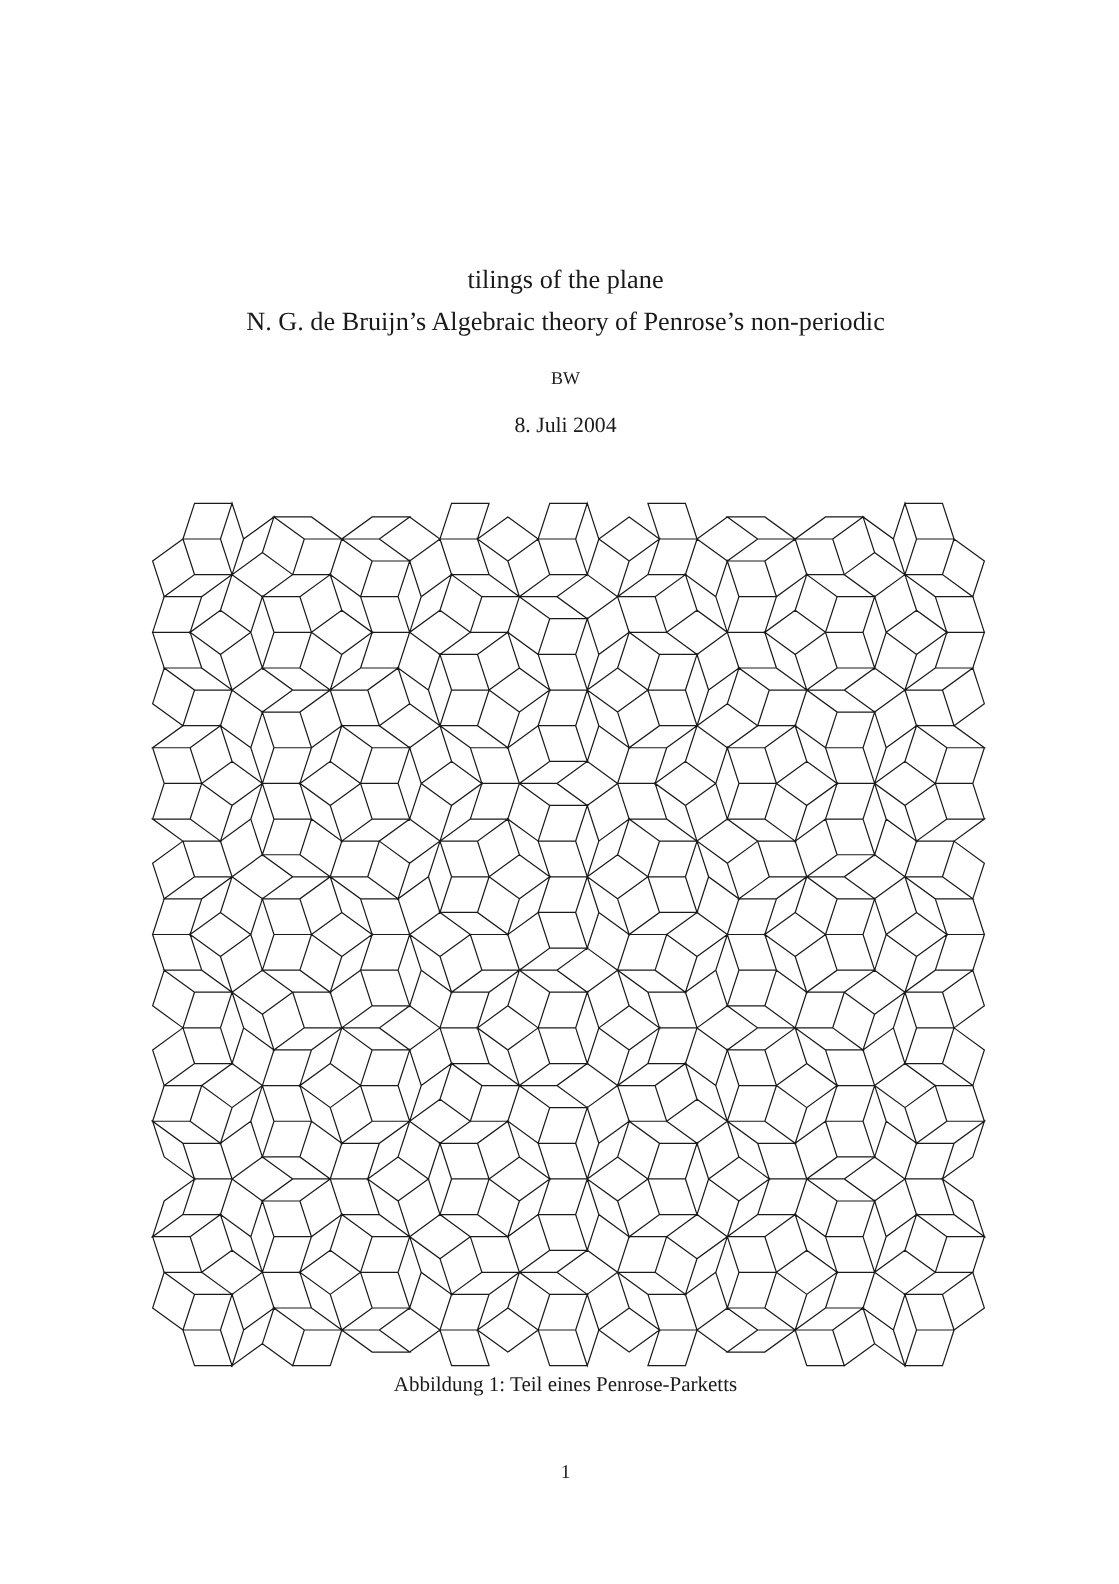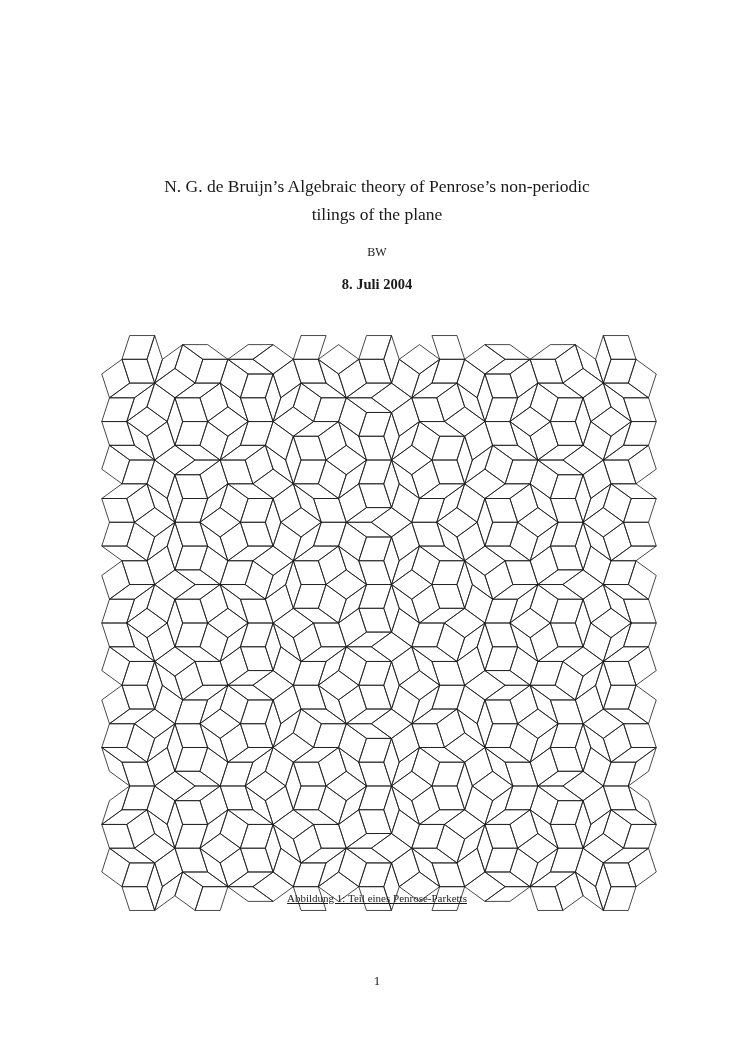--- a/index.html
+++ b/index.html
@@ -30,45 +30,43 @@
     font-weight: normal;
     margin: 0;
   }
   .paper-author {
     top: 245px;
     font-size: 12px;
   }
   .paper-date {
     top: 276px;
     font-size: 14.5px;
-    font-weight: bold;
   }
   .figure-svg {
     position: absolute;
     left: 80px;
     top: 308px;
   }
   .figure-caption {
-    top: 892px;
-    font-size: 11px;
-    text-decoration: underline;
+    top: 916px;
+    font-size: 14px;
   }
   .page-number {
     top: 973px;
     font-size: 13px;
   }
 </style>
 </head>
 <body>
 
 <div class="page">
 
   <h1 class="centered paper-title">
+    <div>tilings of the plane</div>
     <div>N. G. de Bruijn’s Algebraic theory of Penrose’s non-periodic</div>
-    <div>tilings of the plane</div>
   </h1>
 
   <div class="centered paper-author">BW</div>
 
   <div class="centered paper-date">8. Juli 2004</div>
 
   <svg class="figure-svg" width="598" height="630" viewBox="-35 -35 598 630" xmlns="http://www.w3.org/2000/svg">
     <path id="tiling-path" fill="none" stroke-linejoin="miter" stroke-linecap="butt" d="M6.97 16.32L31.97 16.32L39.70 40.09L14.70 40.09ZM-13.25 78.56L11.75 78.56L19.47 102.34L-5.53 102.34ZM-13.25 155.51L11.75 155.51L19.47 179.28L-5.53 179.28ZM6.97 217.75L31.97 217.75L39.70 241.53L14.70 241.53ZM-13.25 280.00L11.75 280.00L19.47 303.78L-5.53 303.78ZM6.97 342.25L31.97 342.25L39.70 366.02L14.70 366.02ZM6.97 419.19L31.97 419.19L39.70 442.97L14.70 442.97ZM-13.25 481.44L11.75 481.44L19.47 505.21L-5.53 505.21ZM6.97 543.68L31.97 543.68L39.70 567.46L14.70 567.46ZM59.92 54.79L84.92 54.79L92.65 78.56L67.65 78.56ZM59.92 131.73L84.92 131.73L92.65 155.51L67.65 155.51ZM59.92 179.28L84.92 179.28L92.65 203.06L67.65 203.06ZM59.92 256.22L84.92 256.22L92.65 280.00L67.65 280.00ZM80.15 318.47L105.15 318.47L112.87 342.25L87.87 342.25ZM59.92 380.72L84.92 380.72L92.65 404.49L67.65 404.49ZM59.92 457.66L84.92 457.66L92.65 481.44L67.65 481.44ZM59.92 505.21L84.92 505.21L92.65 528.99L67.65 528.99ZM125.37 54.79L150.37 54.79L158.10 78.56L133.10 78.56ZM105.15 117.03L130.15 117.03L137.87 140.81L112.87 140.81ZM125.37 179.28L150.37 179.28L158.10 203.06L133.10 203.06ZM125.37 256.22L150.37 256.22L158.10 280.00L133.10 280.00ZM125.37 303.78L150.37 303.78L158.10 327.55L133.10 327.55ZM125.37 380.72L150.37 380.72L158.10 404.49L133.10 404.49ZM105.15 442.97L130.15 442.97L137.87 466.74L112.87 466.74ZM125.37 505.21L150.37 505.21L158.10 528.99L133.10 528.99ZM178.32 16.32L203.32 16.32L211.05 40.09L186.05 40.09ZM178.32 93.26L203.32 93.26L211.05 117.03L186.05 117.03ZM198.55 155.51L223.55 155.51L231.27 179.28L206.27 179.28ZM178.32 217.75L203.32 217.75L211.05 241.53L186.05 241.53ZM198.55 280.00L223.55 280.00L231.27 303.78L206.27 303.78ZM178.32 342.25L203.32 342.25L211.05 366.02L186.05 366.02ZM178.32 419.19L203.32 419.19L211.05 442.97L186.05 442.97ZM198.55 481.44L223.55 481.44L231.27 505.21L206.27 505.21ZM178.32 543.68L203.32 543.68L211.05 567.46L186.05 567.46ZM243.77 16.32L268.77 16.32L276.50 40.09L251.50 40.09ZM243.77 93.26L268.77 93.26L276.50 117.03L251.50 117.03ZM243.77 140.81L268.77 140.81L276.50 164.59L251.50 164.59ZM243.77 217.75L268.77 217.75L276.50 241.53L251.50 241.53ZM243.77 265.31L268.77 265.31L276.50 289.08L251.50 289.08ZM243.77 342.25L268.77 342.25L276.50 366.02L251.50 366.02ZM243.77 419.19L268.77 419.19L276.50 442.97L251.50 442.97ZM243.77 466.74L268.77 466.74L276.50 490.52L251.50 490.52ZM243.77 543.68L268.77 543.68L276.50 567.46L251.50 567.46ZM316.95 -7.46L341.95 -7.46L349.68 16.32L324.68 16.32ZM296.73 54.79L321.73 54.79L329.45 78.56L304.45 78.56ZM316.95 117.03L341.95 117.03L349.68 140.81L324.68 140.81ZM296.73 179.28L321.73 179.28L329.45 203.06L304.45 203.06ZM316.95 241.53L341.95 241.53L349.68 265.31L324.68 265.31ZM316.95 318.47L341.95 318.47L349.68 342.25L324.68 342.25ZM296.73 380.72L321.73 380.72L329.45 404.49L304.45 404.49ZM316.95 442.97L341.95 442.97L349.68 466.74L324.68 466.74ZM316.95 519.91L341.95 519.91L349.68 543.68L324.68 543.68ZM369.90 31.01L394.90 31.01L402.63 54.79L377.63 54.79ZM369.90 78.56L394.90 78.56L402.63 102.34L377.63 102.34ZM369.90 155.51L394.90 155.51L402.63 179.28L377.63 179.28ZM390.13 217.75L415.13 217.75L422.85 241.53L397.85 241.53ZM369.90 280.00L394.90 280.00L402.63 303.78L377.63 303.78ZM369.90 356.94L394.90 356.94L402.63 380.72L377.63 380.72ZM390.13 419.19L415.13 419.19L422.85 442.97L397.85 442.97ZM369.90 481.44L394.90 481.44L402.63 505.21L377.63 505.21ZM415.13 16.32L440.13 16.32L447.85 40.09L422.85 40.09ZM435.35 78.56L460.35 78.56L468.08 102.34L443.08 102.34ZM435.35 155.51L460.35 155.51L468.08 179.28L443.08 179.28ZM435.35 203.06L460.35 203.06L468.08 226.83L443.08 226.83ZM435.35 280.00L460.35 280.00L468.08 303.78L443.08 303.78ZM435.35 356.94L460.35 356.94L468.08 380.72L443.08 380.72ZM435.35 404.49L460.35 404.49L468.08 428.27L443.08 428.27ZM435.35 481.44L460.35 481.44L468.08 505.21L443.08 505.21ZM415.13 543.68L440.13 543.68L447.85 567.46L422.85 567.46ZM488.30 -7.46L513.30 -7.46L521.03 16.32L496.03 16.32ZM508.53 54.79L533.53 54.79L541.25 78.56L516.25 78.56ZM488.30 117.03L513.30 117.03L521.03 140.81L496.03 140.81ZM508.53 179.28L533.53 179.28L541.25 203.06L516.25 203.06ZM508.53 256.22L533.53 256.22L541.25 280.00L516.25 280.00ZM488.30 318.47L513.30 318.47L521.03 342.25L496.03 342.25ZM508.53 380.72L533.53 380.72L541.25 404.49L516.25 404.49ZM488.30 442.97L513.30 442.97L521.03 466.74L496.03 466.74ZM488.30 519.91L513.30 519.91L521.03 543.68L496.03 543.68ZM14.70 40.09L39.70 40.09L19.47 54.79L-5.53 54.79ZM6.97 140.81L31.97 140.81L11.75 155.51L-13.25 155.51ZM14.70 241.53L39.70 241.53L19.47 256.22L-5.53 256.22ZM14.70 366.02L39.70 366.02L19.47 380.72L-5.53 380.72ZM6.97 466.74L31.97 466.74L11.75 481.44L-13.25 481.44ZM80.15 40.09L105.15 40.09L84.92 54.79L59.92 54.79ZM80.15 117.03L105.15 117.03L84.92 131.73L59.92 131.73ZM80.15 241.53L105.15 241.53L84.92 256.22L59.92 256.22ZM87.87 342.25L112.87 342.25L92.65 356.94L67.65 356.94ZM80.15 442.97L105.15 442.97L84.92 457.66L59.92 457.66ZM133.10 1.62L158.10 1.62L137.87 16.32L112.87 16.32ZM125.37 102.34L150.37 102.34L130.15 117.03L105.15 117.03ZM133.10 203.06L158.10 203.06L137.87 217.75L112.87 217.75ZM133.10 327.55L158.10 327.55L137.87 342.25L112.87 342.25ZM133.10 404.49L158.10 404.49L137.87 419.19L112.87 419.19ZM133.10 528.99L158.10 528.99L137.87 543.68L112.87 543.68ZM198.55 78.56L223.55 78.56L203.32 93.26L178.32 93.26ZM198.55 203.06L223.55 203.06L203.32 217.75L178.32 217.75ZM206.27 303.78L231.27 303.78L211.05 318.47L186.05 318.47ZM198.55 404.49L223.55 404.49L203.32 419.19L178.32 419.19ZM206.27 505.21L231.27 505.21L211.05 519.91L186.05 519.91ZM251.50 40.09L276.50 40.09L256.27 54.79L231.27 54.79ZM251.50 164.59L276.50 164.59L256.27 179.28L231.27 179.28ZM251.50 289.08L276.50 289.08L256.27 303.78L231.27 303.78ZM251.50 366.02L276.50 366.02L256.27 380.72L231.27 380.72ZM251.50 490.52L276.50 490.52L256.27 505.21L231.27 505.21ZM316.95 40.09L341.95 40.09L321.73 54.79L296.73 54.79ZM324.68 140.81L349.68 140.81L329.45 155.51L304.45 155.51ZM324.68 265.31L349.68 265.31L329.45 280.00L304.45 280.00ZM316.95 366.02L341.95 366.02L321.73 380.72L296.73 380.72ZM324.68 466.74L349.68 466.74L329.45 481.44L304.45 481.44ZM390.13 16.32L415.13 16.32L394.90 31.01L369.90 31.01ZM390.13 140.81L415.13 140.81L394.90 155.51L369.90 155.51ZM397.85 241.53L422.85 241.53L402.63 256.22L377.63 256.22ZM390.13 342.25L415.13 342.25L394.90 356.94L369.90 356.94ZM390.13 466.74L415.13 466.74L394.90 481.44L369.90 481.44ZM390.13 543.68L415.13 543.68L394.90 558.38L369.90 558.38ZM435.35 1.62L460.35 1.62L440.13 16.32L415.13 16.32ZM443.08 102.34L468.08 102.34L447.85 117.03L422.85 117.03ZM443.08 226.83L468.08 226.83L447.85 241.53L422.85 241.53ZM443.08 303.78L468.08 303.78L447.85 318.47L422.85 318.47ZM443.08 428.27L468.08 428.27L447.85 442.97L422.85 442.97ZM435.35 528.99L460.35 528.99L440.13 543.68L415.13 543.68ZM508.53 102.34L533.53 102.34L513.30 117.03L488.30 117.03ZM516.25 203.06L541.25 203.06L521.03 217.75L496.03 217.75ZM508.53 303.78L533.53 303.78L513.30 318.47L488.30 318.47ZM516.25 404.49L541.25 404.49L521.03 419.19L496.03 419.19ZM508.53 505.21L533.53 505.21L513.30 519.91L488.30 519.91ZM14.70 519.91L39.70 519.91L19.47 505.21L-5.53 505.21ZM6.97 419.19L31.97 419.19L11.75 404.49L-13.25 404.49ZM14.70 318.47L39.70 318.47L19.47 303.78L-5.53 303.78ZM6.97 217.75L31.97 217.75L11.75 203.06L-13.25 203.06ZM14.70 117.03L39.70 117.03L19.47 102.34L-5.53 102.34ZM87.87 543.68L112.87 543.68L92.65 528.99L67.65 528.99ZM80.15 442.97L105.15 442.97L84.92 428.27L59.92 428.27ZM80.15 318.47L105.15 318.47L84.92 303.78L59.92 303.78ZM80.15 241.53L105.15 241.53L84.92 226.83L59.92 226.83ZM80.15 117.03L105.15 117.03L84.92 102.34L59.92 102.34ZM87.87 16.32L112.87 16.32L92.65 1.62L67.65 1.62ZM133.10 558.38L158.10 558.38L137.87 543.68L112.87 543.68ZM133.10 481.44L158.10 481.44L137.87 466.74L112.87 466.74ZM133.10 356.94L158.10 356.94L137.87 342.25L112.87 342.25ZM125.37 256.22L150.37 256.22L130.15 241.53L105.15 241.53ZM133.10 155.51L158.10 155.51L137.87 140.81L112.87 140.81ZM133.10 31.01L158.10 31.01L137.87 16.32L112.87 16.32ZM198.55 481.44L223.55 481.44L203.32 466.74L178.32 466.74ZM206.27 380.72L231.27 380.72L211.05 366.02L186.05 366.02ZM198.55 280.00L223.55 280.00L203.32 265.31L178.32 265.31ZM198.55 155.51L223.55 155.51L203.32 140.81L178.32 140.81ZM206.27 54.79L231.27 54.79L211.05 40.09L186.05 40.09ZM251.50 519.91L276.50 519.91L256.27 505.21L231.27 505.21ZM251.50 395.41L276.50 395.41L256.27 380.72L231.27 380.72ZM251.50 318.47L276.50 318.47L256.27 303.78L231.27 303.78ZM251.50 193.98L276.50 193.98L256.27 179.28L231.27 179.28ZM251.50 69.48L276.50 69.48L256.27 54.79L231.27 54.79ZM316.95 519.91L341.95 519.91L321.73 505.21L296.73 505.21ZM324.68 419.19L349.68 419.19L329.45 404.49L304.45 404.49ZM316.95 318.47L341.95 318.47L321.73 303.78L296.73 303.78ZM324.68 217.75L349.68 217.75L329.45 203.06L304.45 203.06ZM324.68 93.26L349.68 93.26L329.45 78.56L304.45 78.56ZM390.13 543.68L415.13 543.68L394.90 528.99L369.90 528.99ZM390.13 419.19L415.13 419.19L394.90 404.49L369.90 404.49ZM390.13 342.25L415.13 342.25L394.90 327.55L369.90 327.55ZM390.13 217.75L415.13 217.75L394.90 203.06L369.90 203.06ZM397.85 117.03L422.85 117.03L402.63 102.34L377.63 102.34ZM390.13 16.32L415.13 16.32L394.90 1.62L369.90 1.62ZM443.08 457.66L468.08 457.66L447.85 442.97L422.85 442.97ZM435.35 356.94L460.35 356.94L440.13 342.25L415.13 342.25ZM443.08 256.22L468.08 256.22L447.85 241.53L422.85 241.53ZM443.08 131.73L468.08 131.73L447.85 117.03L422.85 117.03ZM443.08 54.79L468.08 54.79L447.85 40.09L422.85 40.09ZM516.25 481.44L541.25 481.44L521.03 466.74L496.03 466.74ZM508.53 380.72L533.53 380.72L513.30 366.02L488.30 366.02ZM508.53 256.22L533.53 256.22L513.30 241.53L488.30 241.53ZM516.25 155.51L541.25 155.51L521.03 140.81L496.03 140.81ZM508.53 54.79L533.53 54.79L513.30 40.09L488.30 40.09ZM6.97 543.68L31.97 543.68L39.70 519.91L14.70 519.91ZM6.97 466.74L31.97 466.74L39.70 442.97L14.70 442.97ZM-13.25 404.49L11.75 404.49L19.47 380.72L-5.53 380.72ZM6.97 342.25L31.97 342.25L39.70 318.47L14.70 318.47ZM-13.25 280.00L11.75 280.00L19.47 256.22L-5.53 256.22ZM-13.25 203.06L11.75 203.06L19.47 179.28L-5.53 179.28ZM6.97 140.81L31.97 140.81L39.70 117.03L14.70 117.03ZM-13.25 78.56L11.75 78.56L19.47 54.79L-5.53 54.79ZM6.97 16.32L31.97 16.32L39.70 -7.46L14.70 -7.46ZM80.15 567.46L105.15 567.46L112.87 543.68L87.87 543.68ZM59.92 505.21L84.92 505.21L92.65 481.44L67.65 481.44ZM59.92 428.27L84.92 428.27L92.65 404.49L67.65 404.49ZM59.92 380.72L84.92 380.72L92.65 356.94L67.65 356.94ZM59.92 303.78L84.92 303.78L92.65 280.00L67.65 280.00ZM59.92 226.83L84.92 226.83L92.65 203.06L67.65 203.06ZM59.92 179.28L84.92 179.28L92.65 155.51L67.65 155.51ZM59.92 102.34L84.92 102.34L92.65 78.56L67.65 78.56ZM80.15 40.09L105.15 40.09L112.87 16.32L87.87 16.32ZM125.37 505.21L150.37 505.21L158.10 481.44L133.10 481.44ZM105.15 442.97L130.15 442.97L137.87 419.19L112.87 419.19ZM125.37 380.72L150.37 380.72L158.10 356.94L133.10 356.94ZM125.37 303.78L150.37 303.78L158.10 280.00L133.10 280.00ZM105.15 241.53L130.15 241.53L137.87 217.75L112.87 217.75ZM125.37 179.28L150.37 179.28L158.10 155.51L133.10 155.51ZM125.37 102.34L150.37 102.34L158.10 78.56L133.10 78.56ZM125.37 54.79L150.37 54.79L158.10 31.01L133.10 31.01ZM178.32 543.68L203.32 543.68L211.05 519.91L186.05 519.91ZM178.32 466.74L203.32 466.74L211.05 442.97L186.05 442.97ZM198.55 404.49L223.55 404.49L231.27 380.72L206.27 380.72ZM178.32 342.25L203.32 342.25L211.05 318.47L186.05 318.47ZM178.32 265.31L203.32 265.31L211.05 241.53L186.05 241.53ZM198.55 203.06L223.55 203.06L231.27 179.28L206.27 179.28ZM178.32 140.81L203.32 140.81L211.05 117.03L186.05 117.03ZM198.55 78.56L223.55 78.56L231.27 54.79L206.27 54.79ZM178.32 16.32L203.32 16.32L211.05 -7.46L186.05 -7.46ZM243.77 543.68L268.77 543.68L276.50 519.91L251.50 519.91ZM243.77 466.74L268.77 466.74L276.50 442.97L251.50 442.97ZM243.77 419.19L268.77 419.19L276.50 395.41L251.50 395.41ZM243.77 342.25L268.77 342.25L276.50 318.47L251.50 318.47ZM243.77 265.31L268.77 265.31L276.50 241.53L251.50 241.53ZM243.77 217.75L268.77 217.75L276.50 193.98L251.50 193.98ZM243.77 140.81L268.77 140.81L276.50 117.03L251.50 117.03ZM243.77 93.26L268.77 93.26L276.50 69.48L251.50 69.48ZM243.77 16.32L268.77 16.32L276.50 -7.46L251.50 -7.46ZM316.95 567.46L341.95 567.46L349.68 543.68L324.68 543.68ZM296.73 505.21L321.73 505.21L329.45 481.44L304.45 481.44ZM316.95 442.97L341.95 442.97L349.68 419.19L324.68 419.19ZM316.95 366.02L341.95 366.02L349.68 342.25L324.68 342.25ZM296.73 303.78L321.73 303.78L329.45 280.00L304.45 280.00ZM316.95 241.53L341.95 241.53L349.68 217.75L324.68 217.75ZM296.73 179.28L321.73 179.28L329.45 155.51L304.45 155.51ZM316.95 117.03L341.95 117.03L349.68 93.26L324.68 93.26ZM316.95 40.09L341.95 40.09L349.68 16.32L324.68 16.32ZM369.90 528.99L394.90 528.99L402.63 505.21L377.63 505.21ZM390.13 466.74L415.13 466.74L422.85 442.97L397.85 442.97ZM369.90 404.49L394.90 404.49L402.63 380.72L377.63 380.72ZM369.90 327.55L394.90 327.55L402.63 303.78L377.63 303.78ZM369.90 280.00L394.90 280.00L402.63 256.22L377.63 256.22ZM369.90 203.06L394.90 203.06L402.63 179.28L377.63 179.28ZM390.13 140.81L415.13 140.81L422.85 117.03L397.85 117.03ZM369.90 78.56L394.90 78.56L402.63 54.79L377.63 54.79ZM435.35 528.99L460.35 528.99L468.08 505.21L443.08 505.21ZM435.35 481.44L460.35 481.44L468.08 457.66L443.08 457.66ZM435.35 404.49L460.35 404.49L468.08 380.72L443.08 380.72ZM415.13 342.25L440.13 342.25L447.85 318.47L422.85 318.47ZM435.35 280.00L460.35 280.00L468.08 256.22L443.08 256.22ZM435.35 203.06L460.35 203.06L468.08 179.28L443.08 179.28ZM435.35 155.51L460.35 155.51L468.08 131.73L443.08 131.73ZM435.35 78.56L460.35 78.56L468.08 54.79L443.08 54.79ZM488.30 567.46L513.30 567.46L521.03 543.68L496.03 543.68ZM508.53 505.21L533.53 505.21L541.25 481.44L516.25 481.44ZM488.30 442.97L513.30 442.97L521.03 419.19L496.03 419.19ZM488.30 366.02L513.30 366.02L521.03 342.25L496.03 342.25ZM508.53 303.78L533.53 303.78L541.25 280.00L516.25 280.00ZM488.30 241.53L513.30 241.53L521.03 217.75L496.03 217.75ZM508.53 179.28L533.53 179.28L541.25 155.51L516.25 155.51ZM508.53 102.34L533.53 102.34L541.25 78.56L516.25 78.56ZM488.30 40.09L513.30 40.09L521.03 16.32L496.03 16.32ZM6.97 16.32L14.70 40.09L-5.53 54.79L-13.25 31.01ZM243.77 16.32L251.50 40.09L231.27 54.79L223.55 31.01ZM178.32 16.32L186.05 40.09L165.82 54.79L158.10 31.01ZM105.15 40.09L112.87 63.87L92.65 78.56L84.92 54.79ZM52.20 78.56L59.92 102.34L39.70 117.03L31.97 93.26ZM460.35 1.62L468.08 25.40L447.85 40.09L440.13 16.32ZM415.13 16.32L422.85 40.09L402.63 54.79L394.90 31.01ZM341.95 40.09L349.68 63.87L329.45 78.56L321.73 54.79ZM296.73 54.79L304.45 78.56L284.23 93.26L276.50 69.48ZM223.55 78.56L231.27 102.34L211.05 117.03L203.32 93.26ZM150.37 102.34L158.10 126.12L137.87 140.81L130.15 117.03ZM105.15 117.03L112.87 140.81L92.65 155.51L84.92 131.73ZM31.97 140.81L39.70 164.59L19.47 179.28L11.75 155.51ZM488.30 40.09L496.03 63.87L475.80 78.56L468.08 54.79ZM435.35 78.56L443.08 102.34L422.85 117.03L415.13 93.26ZM369.90 78.56L377.63 102.34L357.40 117.03L349.68 93.26ZM316.95 117.03L324.68 140.81L304.45 155.51L296.73 131.73ZM243.77 140.81L251.50 164.59L231.27 179.28L223.55 155.51ZM178.32 140.81L186.05 164.59L165.82 179.28L158.10 155.51ZM125.37 179.28L133.10 203.06L112.87 217.75L105.15 193.98ZM52.20 203.06L59.92 226.83L39.70 241.53L31.97 217.75ZM6.97 217.75L14.70 241.53L-5.53 256.22L-13.25 232.45ZM533.53 102.34L541.25 126.12L521.03 140.81L513.30 117.03ZM488.30 117.03L496.03 140.81L475.80 155.51L468.08 131.73ZM415.13 140.81L422.85 164.59L402.63 179.28L394.90 155.51ZM362.18 179.28L369.90 203.06L349.68 217.75L341.95 193.98ZM296.73 179.28L304.45 203.06L284.23 217.75L276.50 193.98ZM223.55 203.06L231.27 226.83L211.05 241.53L203.32 217.75ZM170.60 241.53L178.32 265.31L158.10 280.00L150.37 256.22ZM105.15 241.53L112.87 265.31L92.65 280.00L84.92 256.22ZM52.20 280.00L59.92 303.78L39.70 318.47L31.97 294.69ZM508.53 179.28L516.25 203.06L496.03 217.75L488.30 193.98ZM435.35 203.06L443.08 226.83L422.85 241.53L415.13 217.75ZM390.13 217.75L397.85 241.53L377.63 256.22L369.90 232.45ZM316.95 241.53L324.68 265.31L304.45 280.00L296.73 256.22ZM243.77 265.31L251.50 289.08L231.27 303.78L223.55 280.00ZM198.55 280.00L206.27 303.78L186.05 318.47L178.32 294.69ZM125.37 303.78L133.10 327.55L112.87 342.25L105.15 318.47ZM80.15 318.47L87.87 342.25L67.65 356.94L59.92 333.17ZM6.97 342.25L14.70 366.02L-5.53 380.72L-13.25 356.94ZM488.30 241.53L496.03 265.31L475.80 280.00L468.08 256.22ZM435.35 280.00L443.08 303.78L422.85 318.47L415.13 294.69ZM362.18 303.78L369.90 327.55L349.68 342.25L341.95 318.47ZM296.73 303.78L304.45 327.55L284.23 342.25L276.50 318.47ZM243.77 342.25L251.50 366.02L231.27 380.72L223.55 356.94ZM178.32 342.25L186.05 366.02L165.82 380.72L158.10 356.94ZM125.37 380.72L133.10 404.49L112.87 419.19L105.15 395.41ZM52.20 404.49L59.92 428.27L39.70 442.97L31.97 419.19ZM533.53 303.78L541.25 327.55L521.03 342.25L513.30 318.47ZM480.58 342.25L488.30 366.02L468.08 380.72L460.35 356.94ZM415.13 342.25L422.85 366.02L402.63 380.72L394.90 356.94ZM341.95 366.02L349.68 389.80L329.45 404.49L321.73 380.72ZM296.73 380.72L304.45 404.49L284.23 419.19L276.50 395.41ZM223.55 404.49L231.27 428.27L211.05 442.97L203.32 419.19ZM170.60 442.97L178.32 466.74L158.10 481.44L150.37 457.66ZM105.15 442.97L112.87 466.74L92.65 481.44L84.92 457.66ZM31.97 466.74L39.70 490.52L19.47 505.21L11.75 481.44ZM508.53 380.72L516.25 404.49L496.03 419.19L488.30 395.41ZM435.35 404.49L443.08 428.27L422.85 442.97L415.13 419.19ZM369.90 404.49L377.63 428.27L357.40 442.97L349.68 419.19ZM316.95 442.97L324.68 466.74L304.45 481.44L296.73 457.66ZM243.77 466.74L251.50 490.52L231.27 505.21L223.55 481.44ZM198.55 481.44L206.27 505.21L186.05 519.91L178.32 496.13ZM125.37 505.21L133.10 528.99L112.87 543.68L105.15 519.91ZM59.92 505.21L67.65 528.99L47.42 543.68L39.70 519.91ZM488.30 442.97L496.03 466.74L475.80 481.44L468.08 457.66ZM415.13 466.74L422.85 490.52L402.63 505.21L394.90 481.44ZM362.18 505.21L369.90 528.99L349.68 543.68L341.95 519.91ZM296.73 505.21L304.45 528.99L284.23 543.68L276.50 519.91ZM533.53 505.21L541.25 528.99L521.03 543.68L513.30 519.91ZM460.35 528.99L468.08 552.77L447.85 567.46L440.13 543.68ZM223.55 31.01L231.27 54.79L211.05 40.09L203.32 16.32ZM125.37 54.79L133.10 78.56L112.87 63.87L105.15 40.09ZM31.97 93.26L39.70 117.03L19.47 102.34L11.75 78.56ZM480.58 16.32L488.30 40.09L468.08 25.40L460.35 1.62ZM362.18 54.79L369.90 78.56L349.68 63.87L341.95 40.09ZM243.77 93.26L251.50 117.03L231.27 102.34L223.55 78.56ZM170.60 117.03L178.32 140.81L158.10 126.12L150.37 102.34ZM52.20 155.51L59.92 179.28L39.70 164.59L31.97 140.81ZM508.53 54.79L516.25 78.56L496.03 63.87L488.30 40.09ZM415.13 93.26L422.85 117.03L402.63 102.34L394.90 78.56ZM296.73 131.73L304.45 155.51L284.23 140.81L276.50 117.03ZM198.55 155.51L206.27 179.28L186.05 164.59L178.32 140.81ZM105.15 193.98L112.87 217.75L92.65 203.06L84.92 179.28ZM435.35 155.51L443.08 179.28L422.85 164.59L415.13 140.81ZM341.95 193.98L349.68 217.75L329.45 203.06L321.73 179.28ZM243.77 217.75L251.50 241.53L231.27 226.83L223.55 203.06ZM125.37 256.22L133.10 280.00L112.87 265.31L105.15 241.53ZM31.97 294.69L39.70 318.47L19.47 303.78L11.75 280.00ZM488.30 193.98L496.03 217.75L475.80 203.06L468.08 179.28ZM369.90 232.45L377.63 256.22L357.40 241.53L349.68 217.75ZM296.73 256.22L304.45 280.00L284.23 265.31L276.50 241.53ZM178.32 294.69L186.05 318.47L165.82 303.78L158.10 280.00ZM59.92 333.17L67.65 356.94L47.42 342.25L39.70 318.47ZM508.53 256.22L516.25 280.00L496.03 265.31L488.30 241.53ZM415.13 294.69L422.85 318.47L402.63 303.78L394.90 280.00ZM316.95 318.47L324.68 342.25L304.45 327.55L296.73 303.78ZM223.55 356.94L231.27 380.72L211.05 366.02L203.32 342.25ZM105.15 395.41L112.87 419.19L92.65 404.49L84.92 380.72ZM6.97 419.19L14.70 442.97L-5.53 428.27L-13.25 404.49ZM435.35 356.94L443.08 380.72L422.85 366.02L415.13 342.25ZM362.18 380.72L369.90 404.49L349.68 389.80L341.95 366.02ZM243.77 419.19L251.50 442.97L231.27 428.27L223.55 404.49ZM150.37 457.66L158.10 481.44L137.87 466.74L130.15 442.97ZM52.20 481.44L59.92 505.21L39.70 490.52L31.97 466.74ZM488.30 395.41L496.03 419.19L475.80 404.49L468.08 380.72ZM390.13 419.19L397.85 442.97L377.63 428.27L369.90 404.49ZM296.73 457.66L304.45 481.44L284.23 466.74L276.50 442.97ZM178.32 496.13L186.05 519.91L165.82 505.21L158.10 481.44ZM105.15 519.91L112.87 543.68L92.65 528.99L84.92 505.21ZM533.53 457.66L541.25 481.44L521.03 466.74L513.30 442.97ZM435.35 481.44L443.08 505.21L422.85 490.52L415.13 466.74ZM316.95 519.91L324.68 543.68L304.45 528.99L296.73 505.21ZM480.58 543.68L488.30 567.46L468.08 552.77L460.35 528.99ZM31.97 16.32L39.70 40.09L47.42 16.32L39.70 -7.46ZM52.20 78.56L59.92 102.34L67.65 78.56L59.92 54.79ZM150.37 54.79L158.10 78.56L165.82 54.79L158.10 31.01ZM268.77 16.32L276.50 40.09L284.23 16.32L276.50 -7.46ZM52.20 155.51L59.92 179.28L67.65 155.51L59.92 131.73ZM170.60 117.03L178.32 140.81L186.05 117.03L178.32 93.26ZM268.77 93.26L276.50 117.03L284.23 93.26L276.50 69.48ZM362.18 54.79L369.90 78.56L377.63 54.79L369.90 31.01ZM480.58 16.32L488.30 40.09L496.03 16.32L488.30 -7.46ZM52.20 203.06L59.92 226.83L67.65 203.06L59.92 179.28ZM150.37 179.28L158.10 203.06L165.82 179.28L158.10 155.51ZM268.77 140.81L276.50 164.59L284.23 140.81L276.50 117.03ZM341.95 117.03L349.68 140.81L357.40 117.03L349.68 93.26ZM460.35 78.56L468.08 102.34L475.80 78.56L468.08 54.79ZM52.20 280.00L59.92 303.78L67.65 280.00L59.92 256.22ZM170.60 241.53L178.32 265.31L186.05 241.53L178.32 217.75ZM268.77 217.75L276.50 241.53L284.23 217.75L276.50 193.98ZM362.18 179.28L369.90 203.06L377.63 179.28L369.90 155.51ZM460.35 155.51L468.08 179.28L475.80 155.51L468.08 131.73ZM31.97 342.25L39.70 366.02L47.42 342.25L39.70 318.47ZM150.37 303.78L158.10 327.55L165.82 303.78L158.10 280.00ZM268.77 265.31L276.50 289.08L284.23 265.31L276.50 241.53ZM341.95 241.53L349.68 265.31L357.40 241.53L349.68 217.75ZM460.35 203.06L468.08 226.83L475.80 203.06L468.08 179.28ZM52.20 404.49L59.92 428.27L67.65 404.49L59.92 380.72ZM150.37 380.72L158.10 404.49L165.82 380.72L158.10 356.94ZM268.77 342.25L276.50 366.02L284.23 342.25L276.50 318.47ZM362.18 303.78L369.90 327.55L377.63 303.78L369.90 280.00ZM460.35 280.00L468.08 303.78L475.80 280.00L468.08 256.22ZM52.20 481.44L59.92 505.21L67.65 481.44L59.92 457.66ZM170.60 442.97L178.32 466.74L186.05 442.97L178.32 419.19ZM268.77 419.19L276.50 442.97L284.23 419.19L276.50 395.41ZM362.18 380.72L369.90 404.49L377.63 380.72L369.90 356.94ZM480.58 342.25L488.30 366.02L496.03 342.25L488.30 318.47ZM31.97 543.68L39.70 567.46L47.42 543.68L39.70 519.91ZM150.37 505.21L158.10 528.99L165.82 505.21L158.10 481.44ZM268.77 466.74L276.50 490.52L284.23 466.74L276.50 442.97ZM341.95 442.97L349.68 466.74L357.40 442.97L349.68 419.19ZM460.35 404.49L468.08 428.27L475.80 404.49L468.08 380.72ZM268.77 543.68L276.50 567.46L284.23 543.68L276.50 519.91ZM362.18 505.21L369.90 528.99L377.63 505.21L369.90 481.44ZM460.35 481.44L468.08 505.21L475.80 481.44L468.08 457.66ZM480.58 543.68L488.30 567.46L496.03 543.68L488.30 519.91ZM516.25 78.56L496.03 93.26L475.80 78.56L496.03 63.87ZM488.30 40.09L468.08 54.79L447.85 40.09L468.08 25.40ZM508.53 179.28L488.30 193.98L468.08 179.28L488.30 164.59ZM488.30 117.03L468.08 131.73L447.85 117.03L468.08 102.34ZM435.35 78.56L415.13 93.26L394.90 78.56L415.13 63.87ZM390.13 16.32L369.90 31.01L349.68 16.32L369.90 1.62ZM516.25 280.00L496.03 294.69L475.80 280.00L496.03 265.31ZM488.30 241.53L468.08 256.22L447.85 241.53L468.08 226.83ZM443.08 179.28L422.85 193.98L402.63 179.28L422.85 164.59ZM390.13 140.81L369.90 155.51L349.68 140.81L369.90 126.12ZM369.90 78.56L349.68 93.26L329.45 78.56L349.68 63.87ZM324.68 16.32L304.45 31.01L284.23 16.32L304.45 1.62ZM508.53 380.72L488.30 395.41L468.08 380.72L488.30 366.02ZM488.30 318.47L468.08 333.17L447.85 318.47L468.08 303.78ZM435.35 280.00L415.13 294.69L394.90 280.00L415.13 265.31ZM390.13 217.75L369.90 232.45L349.68 217.75L369.90 203.06ZM362.18 179.28L341.95 193.98L321.73 179.28L341.95 164.59ZM316.95 117.03L296.73 131.73L276.50 117.03L296.73 102.34ZM296.73 54.79L276.50 69.48L256.27 54.79L276.50 40.09ZM243.77 16.32L223.55 31.01L203.32 16.32L223.55 1.62ZM508.53 505.21L488.30 519.91L468.08 505.21L488.30 490.52ZM488.30 442.97L468.08 457.66L447.85 442.97L468.08 428.27ZM443.08 380.72L422.85 395.41L402.63 380.72L422.85 366.02ZM390.13 342.25L369.90 356.94L349.68 342.25L369.90 327.55ZM369.90 280.00L349.68 294.69L329.45 280.00L349.68 265.31ZM316.95 241.53L296.73 256.22L276.50 241.53L296.73 226.83ZM296.73 179.28L276.50 193.98L256.27 179.28L276.50 164.59ZM251.50 117.03L231.27 131.73L211.05 117.03L231.27 102.34ZM198.55 78.56L178.32 93.26L158.10 78.56L178.32 63.87ZM178.32 16.32L158.10 31.01L137.87 16.32L158.10 1.62ZM443.08 505.21L422.85 519.91L402.63 505.21L422.85 490.52ZM397.85 442.97L377.63 457.66L357.40 442.97L377.63 428.27ZM369.90 404.49L349.68 419.19L329.45 404.49L349.68 389.80ZM324.68 342.25L304.45 356.94L284.23 342.25L304.45 327.55ZM296.73 303.78L276.50 318.47L256.27 303.78L276.50 289.08ZM251.50 241.53L231.27 256.22L211.05 241.53L231.27 226.83ZM206.27 179.28L186.05 193.98L165.82 179.28L186.05 164.59ZM178.32 140.81L158.10 155.51L137.87 140.81L158.10 126.12ZM133.10 78.56L112.87 93.26L92.65 78.56L112.87 63.87ZM80.15 40.09L59.92 54.79L39.70 40.09L59.92 25.40ZM390.13 543.68L369.90 558.38L349.68 543.68L369.90 528.99ZM369.90 481.44L349.68 496.13L329.45 481.44L349.68 466.74ZM316.95 442.97L296.73 457.66L276.50 442.97L296.73 428.27ZM296.73 380.72L276.50 395.41L256.27 380.72L276.50 366.02ZM243.77 342.25L223.55 356.94L203.32 342.25L223.55 327.55ZM198.55 280.00L178.32 294.69L158.10 280.00L178.32 265.31ZM178.32 217.75L158.10 232.45L137.87 217.75L158.10 203.06ZM125.37 179.28L105.15 193.98L84.92 179.28L105.15 164.59ZM80.15 117.03L59.92 131.73L39.70 117.03L59.92 102.34ZM52.20 78.56L31.97 93.26L11.75 78.56L31.97 63.87ZM324.68 543.68L304.45 558.38L284.23 543.68L304.45 528.99ZM296.73 505.21L276.50 519.91L256.27 505.21L276.50 490.52ZM251.50 442.97L231.27 457.66L211.05 442.97L231.27 428.27ZM198.55 404.49L178.32 419.19L158.10 404.49L178.32 389.80ZM178.32 342.25L158.10 356.94L137.87 342.25L158.10 327.55ZM133.10 280.00L112.87 294.69L92.65 280.00L112.87 265.31ZM80.15 241.53L59.92 256.22L39.70 241.53L59.92 226.83ZM59.92 179.28L39.70 193.98L19.47 179.28L39.70 164.59ZM243.77 543.68L223.55 558.38L203.32 543.68L223.55 528.99ZM198.55 481.44L178.32 496.13L158.10 481.44L178.32 466.74ZM170.60 442.97L150.37 457.66L130.15 442.97L150.37 428.27ZM125.37 380.72L105.15 395.41L84.92 380.72L105.15 366.02ZM80.15 318.47L59.92 333.17L39.70 318.47L59.92 303.78ZM52.20 280.00L31.97 294.69L11.75 280.00L31.97 265.31ZM178.32 543.68L158.10 558.38L137.87 543.68L158.10 528.99ZM125.37 505.21L105.15 519.91L84.92 505.21L105.15 490.52ZM80.15 442.97L59.92 457.66L39.70 442.97L59.92 428.27ZM59.92 380.72L39.70 395.41L19.47 380.72L39.70 366.02ZM59.92 505.21L39.70 519.91L19.47 505.21L39.70 490.52ZM508.53 102.34L488.30 117.03L496.03 93.26L516.25 78.56ZM488.30 164.59L468.08 179.28L475.80 155.51L496.03 140.81ZM415.13 63.87L394.90 78.56L402.63 54.79L422.85 40.09ZM508.53 303.78L488.30 318.47L496.03 294.69L516.25 280.00ZM435.35 203.06L415.13 217.75L422.85 193.98L443.08 179.28ZM369.90 126.12L349.68 140.81L357.40 117.03L377.63 102.34ZM316.95 40.09L296.73 54.79L304.45 31.01L324.68 16.32ZM533.53 428.27L513.30 442.97L521.03 419.19L541.25 404.49ZM480.58 342.25L460.35 356.94L468.08 333.17L488.30 318.47ZM415.13 265.31L394.90 280.00L402.63 256.22L422.85 241.53ZM341.95 164.59L321.73 179.28L329.45 155.51L349.68 140.81ZM296.73 102.34L276.50 117.03L284.23 93.26L304.45 78.56ZM488.30 490.52L468.08 505.21L475.80 481.44L496.03 466.74ZM435.35 404.49L415.13 419.19L422.85 395.41L443.08 380.72ZM362.18 303.78L341.95 318.47L349.68 294.69L369.90 280.00ZM296.73 226.83L276.50 241.53L284.23 217.75L304.45 203.06ZM243.77 140.81L223.55 155.51L231.27 131.73L251.50 117.03ZM178.32 63.87L158.10 78.56L165.82 54.79L186.05 40.09ZM435.35 528.99L415.13 543.68L422.85 519.91L443.08 505.21ZM390.13 466.74L369.90 481.44L377.63 457.66L397.85 442.97ZM316.95 366.02L296.73 380.72L304.45 356.94L324.68 342.25ZM243.77 265.31L223.55 280.00L231.27 256.22L251.50 241.53ZM198.55 203.06L178.32 217.75L186.05 193.98L206.27 179.28ZM125.37 102.34L105.15 117.03L112.87 93.26L133.10 78.56ZM59.92 25.40L39.70 40.09L47.42 16.32L67.65 1.62ZM362.18 505.21L341.95 519.91L349.68 496.13L369.90 481.44ZM296.73 428.27L276.50 442.97L284.23 419.19L304.45 404.49ZM223.55 327.55L203.32 342.25L211.05 318.47L231.27 303.78ZM170.60 241.53L150.37 256.22L158.10 232.45L178.32 217.75ZM105.15 164.59L84.92 179.28L92.65 155.51L112.87 140.81ZM31.97 63.87L11.75 78.56L19.47 54.79L39.70 40.09ZM243.77 466.74L223.55 481.44L231.27 457.66L251.50 442.97ZM178.32 389.80L158.10 404.49L165.82 380.72L186.05 366.02ZM125.37 303.78L105.15 318.47L112.87 294.69L133.10 280.00ZM52.20 203.06L31.97 217.75L39.70 193.98L59.92 179.28ZM223.55 528.99L203.32 543.68L211.05 519.91L231.27 505.21ZM150.37 428.27L130.15 442.97L137.87 419.19L158.10 404.49ZM105.15 366.02L84.92 380.72L92.65 356.94L112.87 342.25ZM31.97 265.31L11.75 280.00L19.47 256.22L39.70 241.53ZM105.15 490.52L84.92 505.21L92.65 481.44L112.87 466.74ZM52.20 404.49L31.97 419.19L39.70 395.41L59.92 380.72ZM59.92 552.77L39.70 567.46L47.42 543.68L67.65 528.99ZM6.97 466.74L-13.25 481.44L-5.53 457.66L14.70 442.97ZM480.58 543.68L460.35 528.99L468.08 505.21L488.30 519.91ZM508.53 505.21L488.30 490.52L496.03 466.74L516.25 481.44ZM415.13 543.68L394.90 528.99L402.63 505.21L422.85 519.91ZM435.35 481.44L415.13 466.74L422.85 442.97L443.08 457.66ZM488.30 442.97L468.08 428.27L475.80 404.49L496.03 419.19ZM533.53 380.72L513.30 366.02L521.03 342.25L541.25 356.94ZM341.95 519.91L321.73 505.21L329.45 481.44L349.68 496.13ZM369.90 481.44L349.68 466.74L357.40 442.97L377.63 457.66ZM415.13 419.19L394.90 404.49L402.63 380.72L422.85 395.41ZM460.35 356.94L440.13 342.25L447.85 318.47L468.08 333.17ZM488.30 318.47L468.08 303.78L475.80 280.00L496.03 294.69ZM533.53 256.22L513.30 241.53L521.03 217.75L541.25 232.45ZM243.77 543.68L223.55 528.99L231.27 505.21L251.50 519.91ZM296.73 505.21L276.50 490.52L284.23 466.74L304.45 481.44ZM316.95 442.97L296.73 428.27L304.45 404.49L324.68 419.19ZM362.18 380.72L341.95 366.02L349.68 342.25L369.90 356.94ZM415.13 342.25L394.90 327.55L402.63 303.78L422.85 318.47ZM435.35 280.00L415.13 265.31L422.85 241.53L443.08 256.22ZM488.30 241.53L468.08 226.83L475.80 203.06L496.03 217.75ZM508.53 179.28L488.30 164.59L496.03 140.81L516.25 155.51ZM178.32 543.68L158.10 528.99L165.82 505.21L186.05 519.91ZM223.55 481.44L203.32 466.74L211.05 442.97L231.27 457.66ZM243.77 419.19L223.55 404.49L231.27 380.72L251.50 395.41ZM296.73 380.72L276.50 366.02L284.23 342.25L304.45 356.94ZM341.95 318.47L321.73 303.78L329.45 280.00L349.68 294.69ZM369.90 280.00L349.68 265.31L357.40 241.53L377.63 256.22ZM415.13 217.75L394.90 203.06L402.63 179.28L422.85 193.98ZM435.35 155.51L415.13 140.81L422.85 117.03L443.08 131.73ZM488.30 117.03L468.08 102.34L475.80 78.56L496.03 93.26ZM533.53 54.79L513.30 40.09L521.03 16.32L541.25 31.01ZM80.15 567.46L59.92 552.77L67.65 528.99L87.87 543.68ZM125.37 505.21L105.15 490.52L112.87 466.74L133.10 481.44ZM170.60 442.97L150.37 428.27L158.10 404.49L178.32 419.19ZM198.55 404.49L178.32 389.80L186.05 366.02L206.27 380.72ZM243.77 342.25L223.55 327.55L231.27 303.78L251.50 318.47ZM296.73 303.78L276.50 289.08L284.23 265.31L304.45 280.00ZM316.95 241.53L296.73 226.83L304.45 203.06L324.68 217.75ZM362.18 179.28L341.95 164.59L349.68 140.81L369.90 155.51ZM390.13 140.81L369.90 126.12L377.63 102.34L397.85 117.03ZM435.35 78.56L415.13 63.87L422.85 40.09L443.08 54.79ZM6.97 543.68L-13.25 528.99L-5.53 505.21L14.70 519.91ZM52.20 481.44L31.97 466.74L39.70 442.97L59.92 457.66ZM105.15 442.97L84.92 428.27L92.65 404.49L112.87 419.19ZM125.37 380.72L105.15 366.02L112.87 342.25L133.10 356.94ZM178.32 342.25L158.10 327.55L165.82 303.78L186.05 318.47ZM223.55 280.00L203.32 265.31L211.05 241.53L231.27 256.22ZM243.77 217.75L223.55 203.06L231.27 179.28L251.50 193.98ZM296.73 179.28L276.50 164.59L284.23 140.81L304.45 155.51ZM316.95 117.03L296.73 102.34L304.45 78.56L324.68 93.26ZM362.18 54.79L341.95 40.09L349.68 16.32L369.90 31.01ZM31.97 419.19L11.75 404.49L19.47 380.72L39.70 395.41ZM59.92 380.72L39.70 366.02L47.42 342.25L67.65 356.94ZM105.15 318.47L84.92 303.78L92.65 280.00L112.87 294.69ZM150.37 256.22L130.15 241.53L137.87 217.75L158.10 232.45ZM178.32 217.75L158.10 203.06L165.82 179.28L186.05 193.98ZM223.55 155.51L203.32 140.81L211.05 117.03L231.27 131.73ZM243.77 93.26L223.55 78.56L231.27 54.79L251.50 69.48ZM296.73 54.79L276.50 40.09L284.23 16.32L304.45 31.01ZM6.97 342.25L-13.25 327.55L-5.53 303.78L14.70 318.47ZM52.20 280.00L31.97 265.31L39.70 241.53L59.92 256.22ZM105.15 241.53L84.92 226.83L92.65 203.06L112.87 217.75ZM125.37 179.28L105.15 164.59L112.87 140.81L133.10 155.51ZM170.60 117.03L150.37 102.34L158.10 78.56L178.32 93.26ZM198.55 78.56L178.32 63.87L186.05 40.09L206.27 54.79ZM31.97 217.75L11.75 203.06L19.47 179.28L39.70 193.98ZM52.20 155.51L31.97 140.81L39.70 117.03L59.92 131.73ZM105.15 117.03L84.92 102.34L92.65 78.56L112.87 93.26ZM125.37 54.79L105.15 40.09L112.87 16.32L133.10 31.01ZM6.97 140.81L-13.25 126.12L-5.53 102.34L14.70 117.03ZM52.20 78.56L31.97 63.87L39.70 40.09L59.92 54.79ZM80.15 40.09L59.92 25.40L67.65 1.62L87.87 16.32Z" stroke="#1a1a1a" stroke-width="0.8"></path>
   </svg>
 

